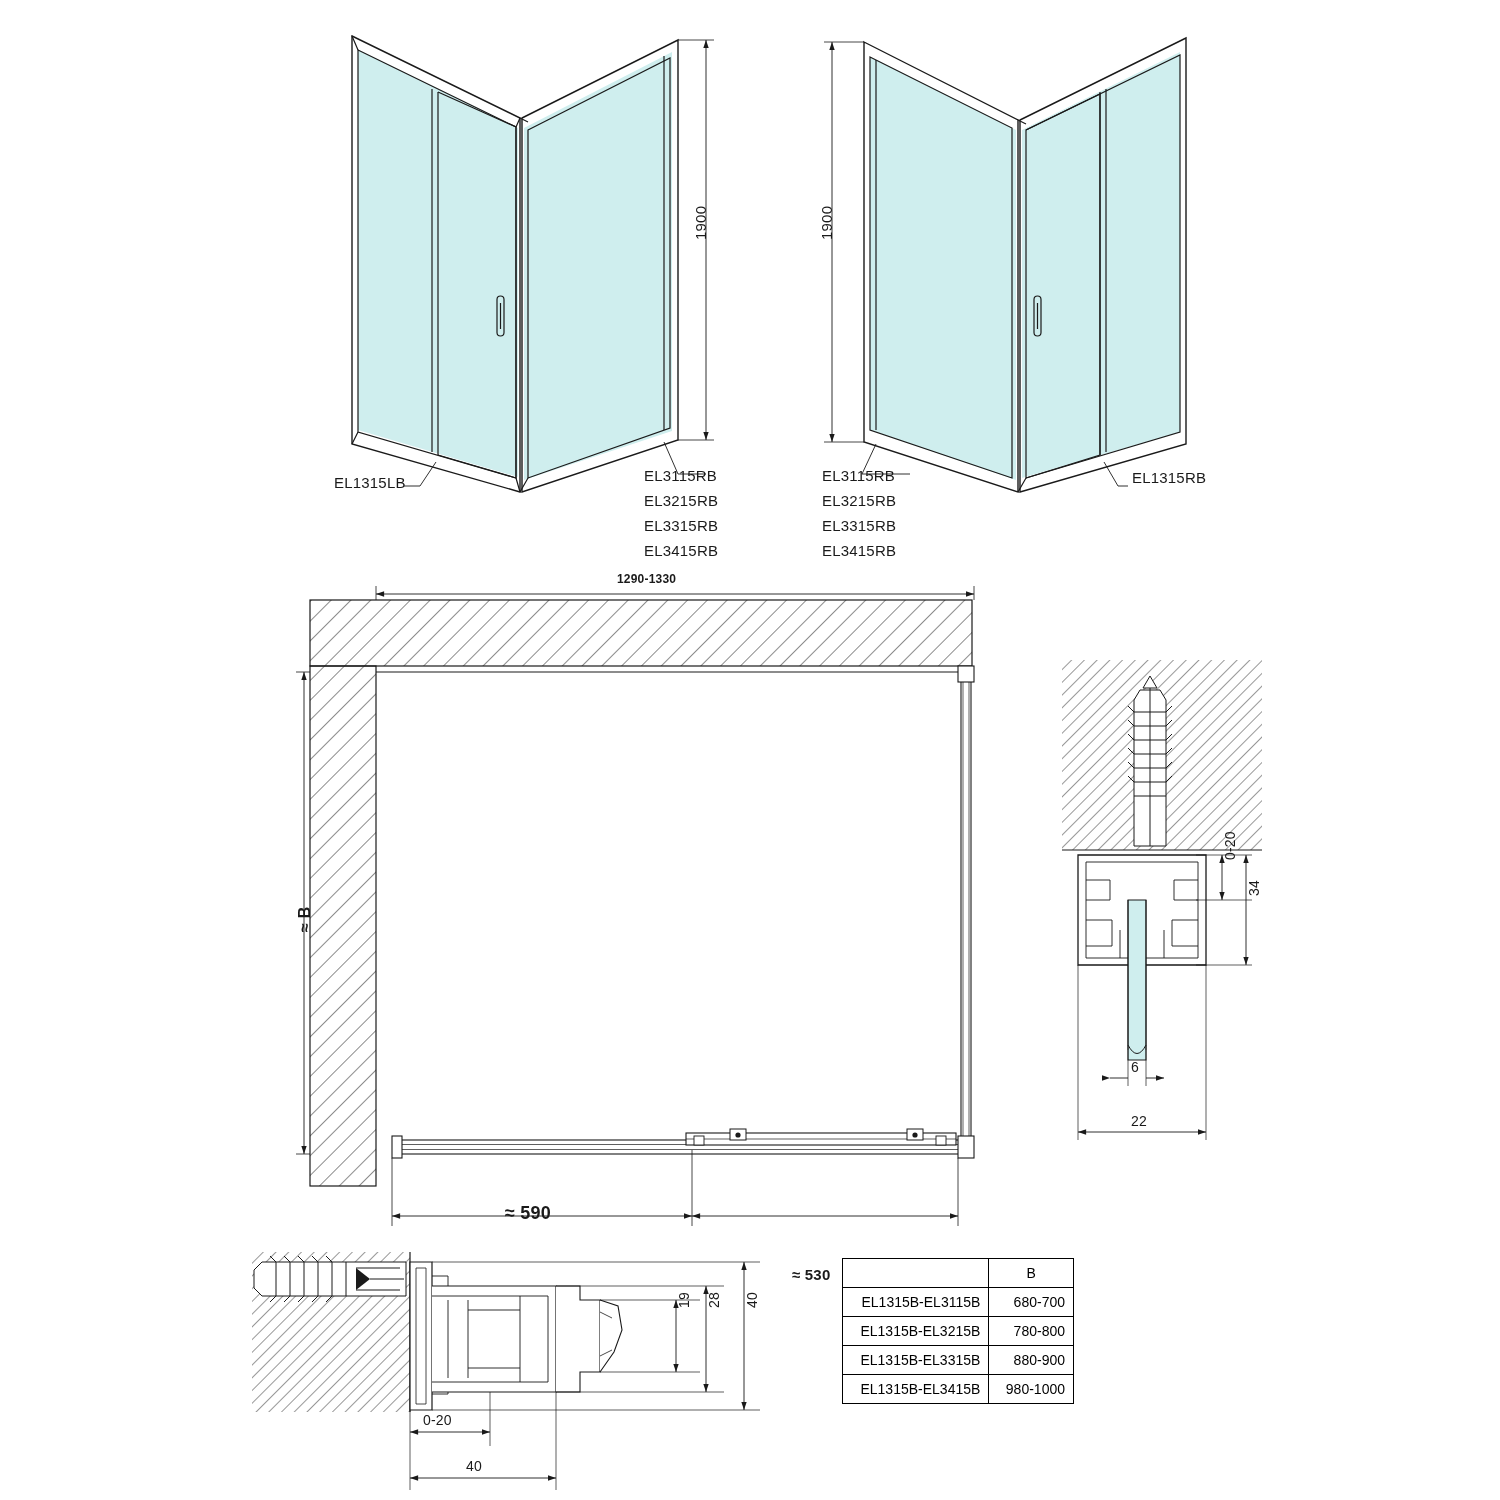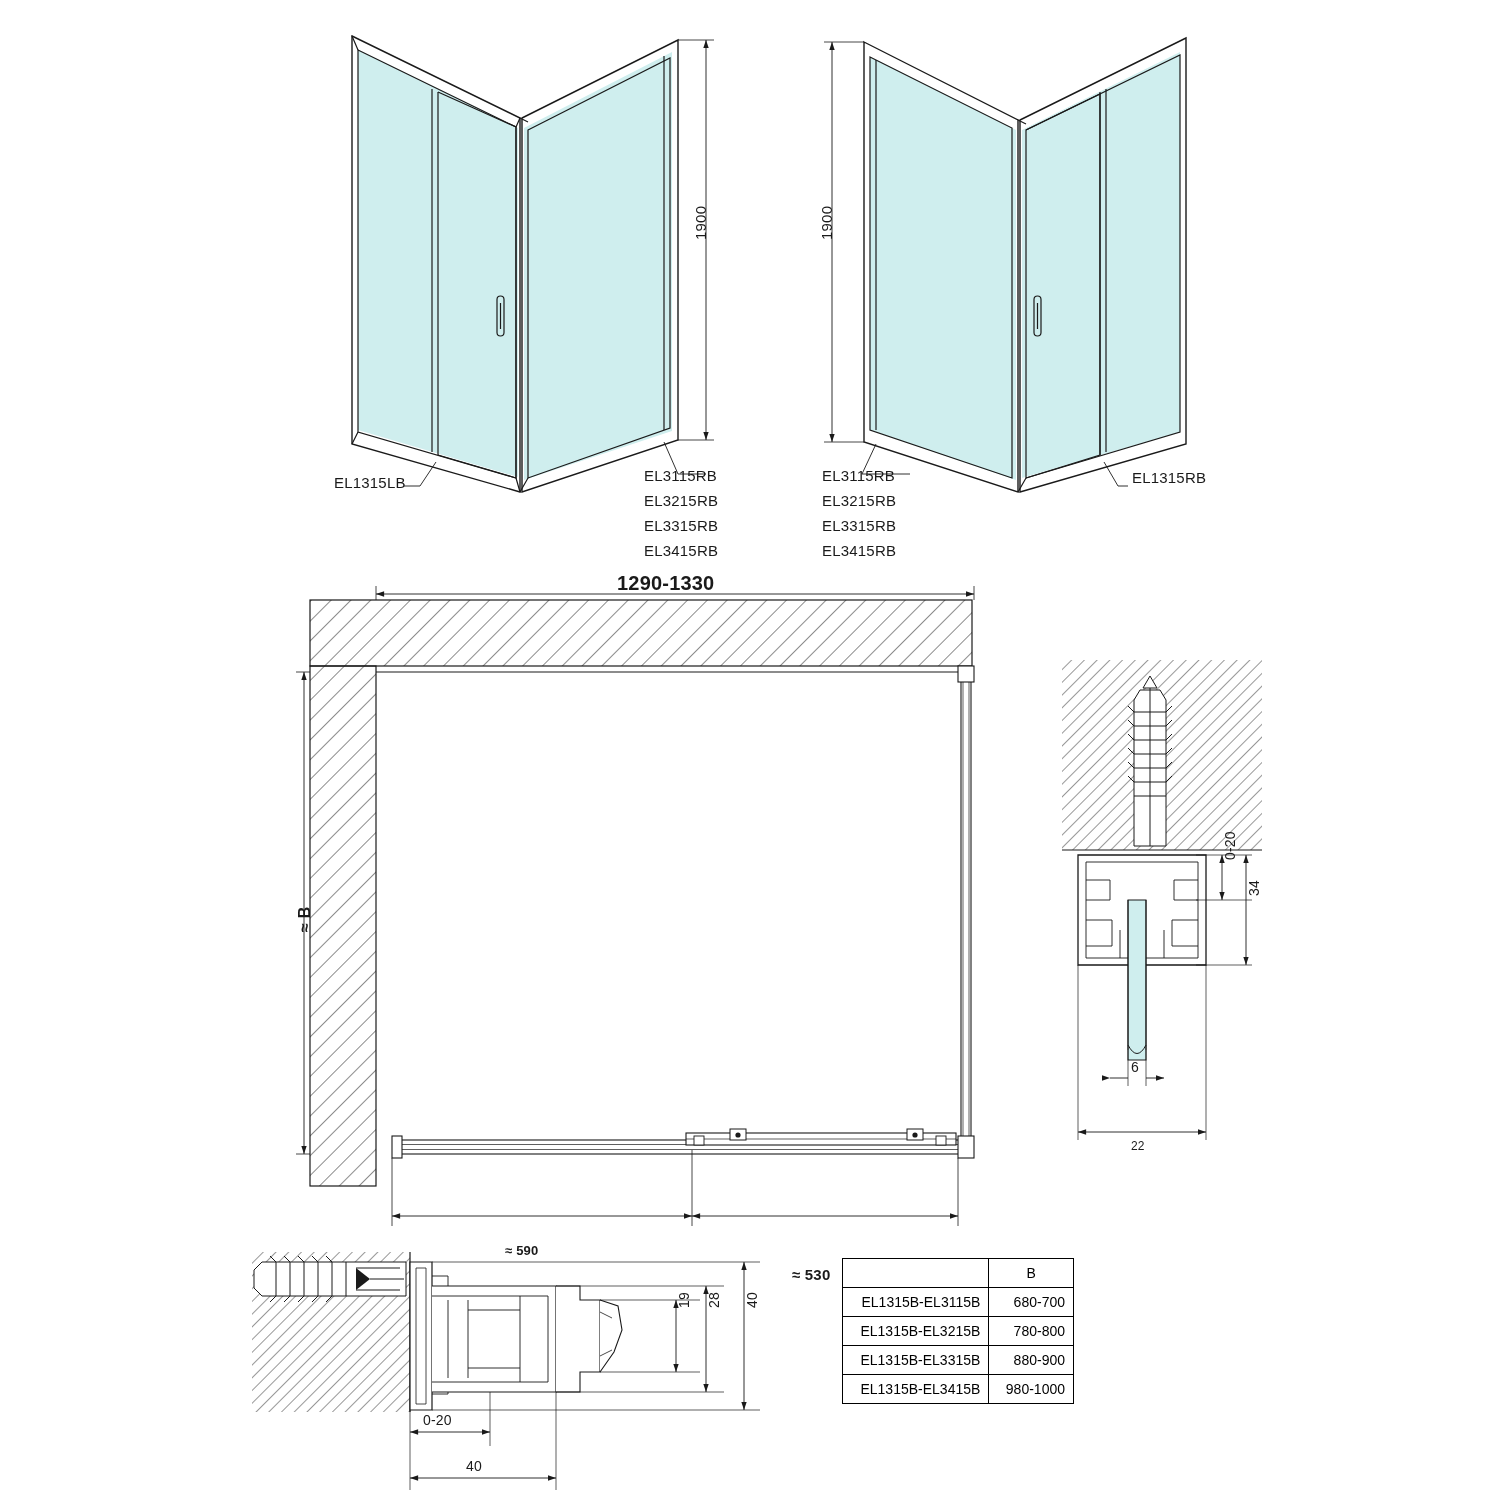--- a/index.html
+++ b/index.html
@@ -255,29 +255,29 @@
 <div class="lbl" style="left:644px;top:492px;">EL3215RB</div>
 <div class="lbl" style="left:644px;top:517px;">EL3315RB</div>
 <div class="lbl" style="left:644px;top:542px;">EL3415RB</div>
 
 <div class="lbl" style="left:822px;top:467px;">EL3115RB</div>
 <div class="lbl" style="left:822px;top:492px;">EL3215RB</div>
 <div class="lbl" style="left:822px;top:517px;">EL3315RB</div>
 <div class="lbl" style="left:822px;top:542px;">EL3415RB</div>
 <div class="lbl" style="left:1132px;top:469px;">EL1315RB</div>
 
-<div class="lbl b" style="left:617px;top:572px;font-size:20px;">1290-1330</div>
+<div class="lbl b" style="left:617px;top:572px;font-size:12px;">1290-1330</div>
 <div class="lbl b" style="left:296px;top:932px;transform:rotate(-90deg);transform-origin:left top;font-size:16px;">≈ B</div>
-<div class="lbl b" style="left:505px;top:1203px;font-size:13px;margin-top:40px;">≈ 590</div>
+<div class="lbl b" style="left:505px;top:1203px;font-size:18px;">≈ 590</div>
 <div class="lbl b" style="left:792px;top:1266px;font-size:15px;">≈ 530</div>
 
 <div class="lbl" style="left:1222px;top:860px;transform:rotate(-90deg);transform-origin:left top;font-size:14px;">0-20</div>
 <div class="lbl" style="left:1246px;top:896px;transform:rotate(-90deg);transform-origin:left top;font-size:14px;">34</div>
 <div class="lbl" style="left:1131px;top:1059px;font-size:14px;">6</div>
-<div class="lbl" style="left:1131px;top:1139px;font-size:12px;text-align:right;">22</div>
+<div class="lbl" style="left:1131px;top:1113px;font-size:14px;text-align:right;">22</div>
 
 <div class="lbl" style="left:676px;top:1308px;transform:rotate(-90deg);transform-origin:left top;font-size:14px;">19</div>
 <div class="lbl" style="left:706px;top:1308px;transform:rotate(-90deg);transform-origin:left top;font-size:14px;">28</div>
 <div class="lbl" style="left:744px;top:1308px;transform:rotate(-90deg);transform-origin:left top;font-size:14px;">40</div>
 <div class="lbl" style="left:423px;top:1412px;font-size:14px;">0-20</div>
 <div class="lbl" style="left:466px;top:1458px;font-size:14px;">40</div>
 
 <table class="tbl" style="left:842px;top:1258px;width:232px;">
   <tbody>
         <tr>

